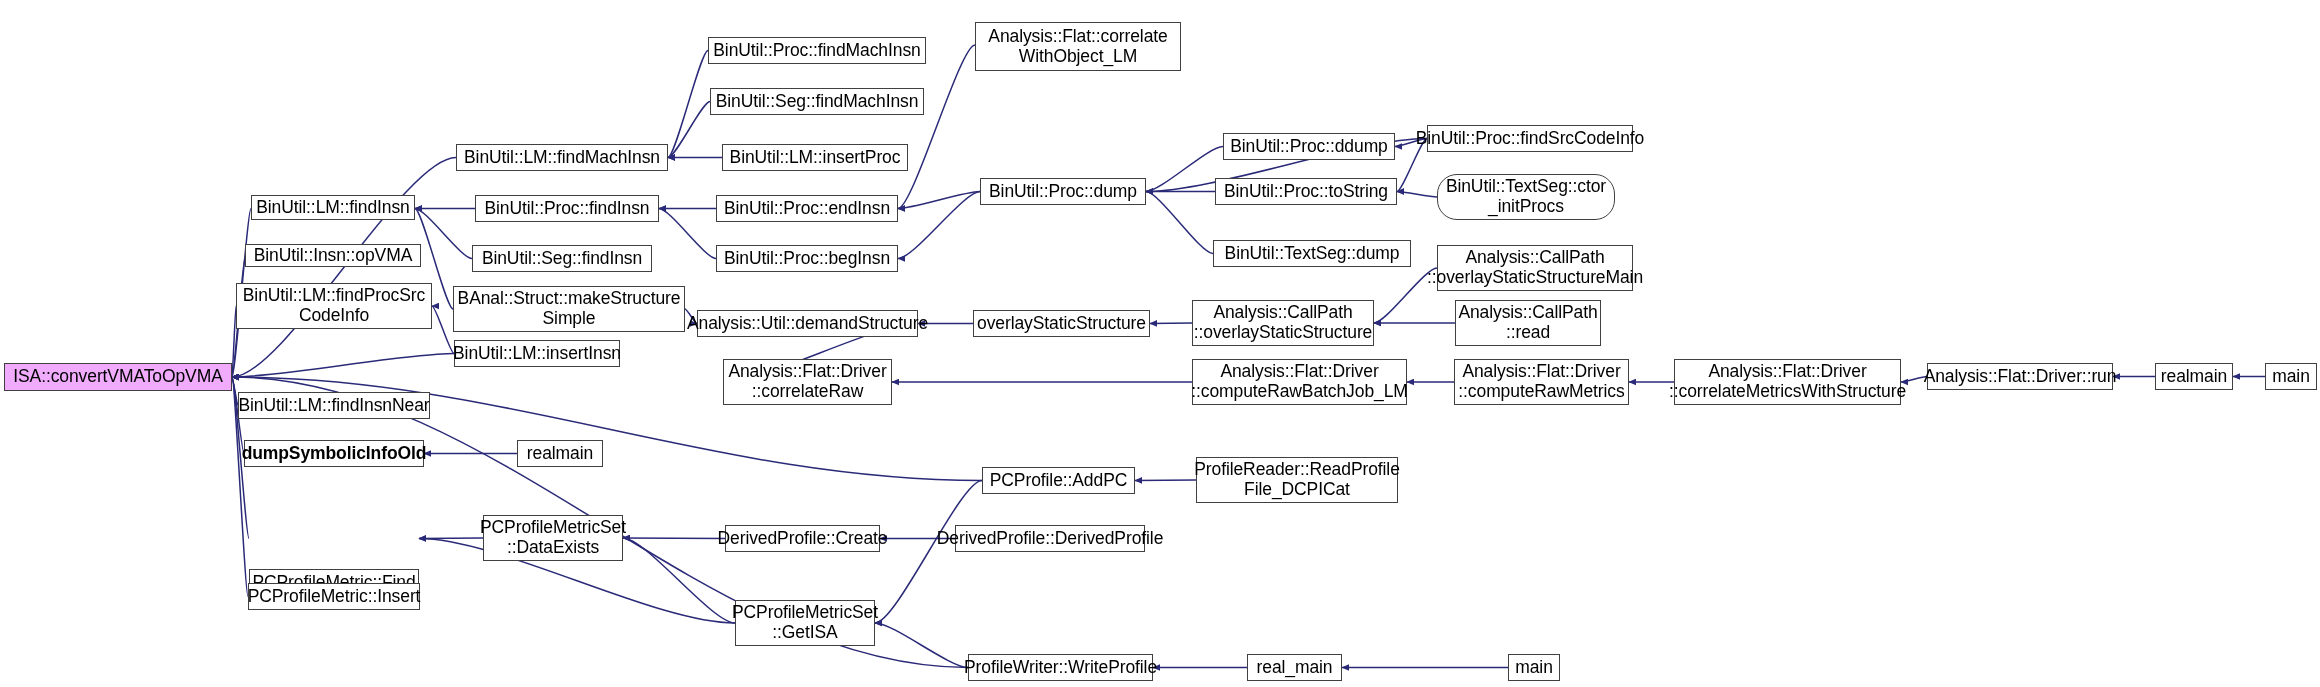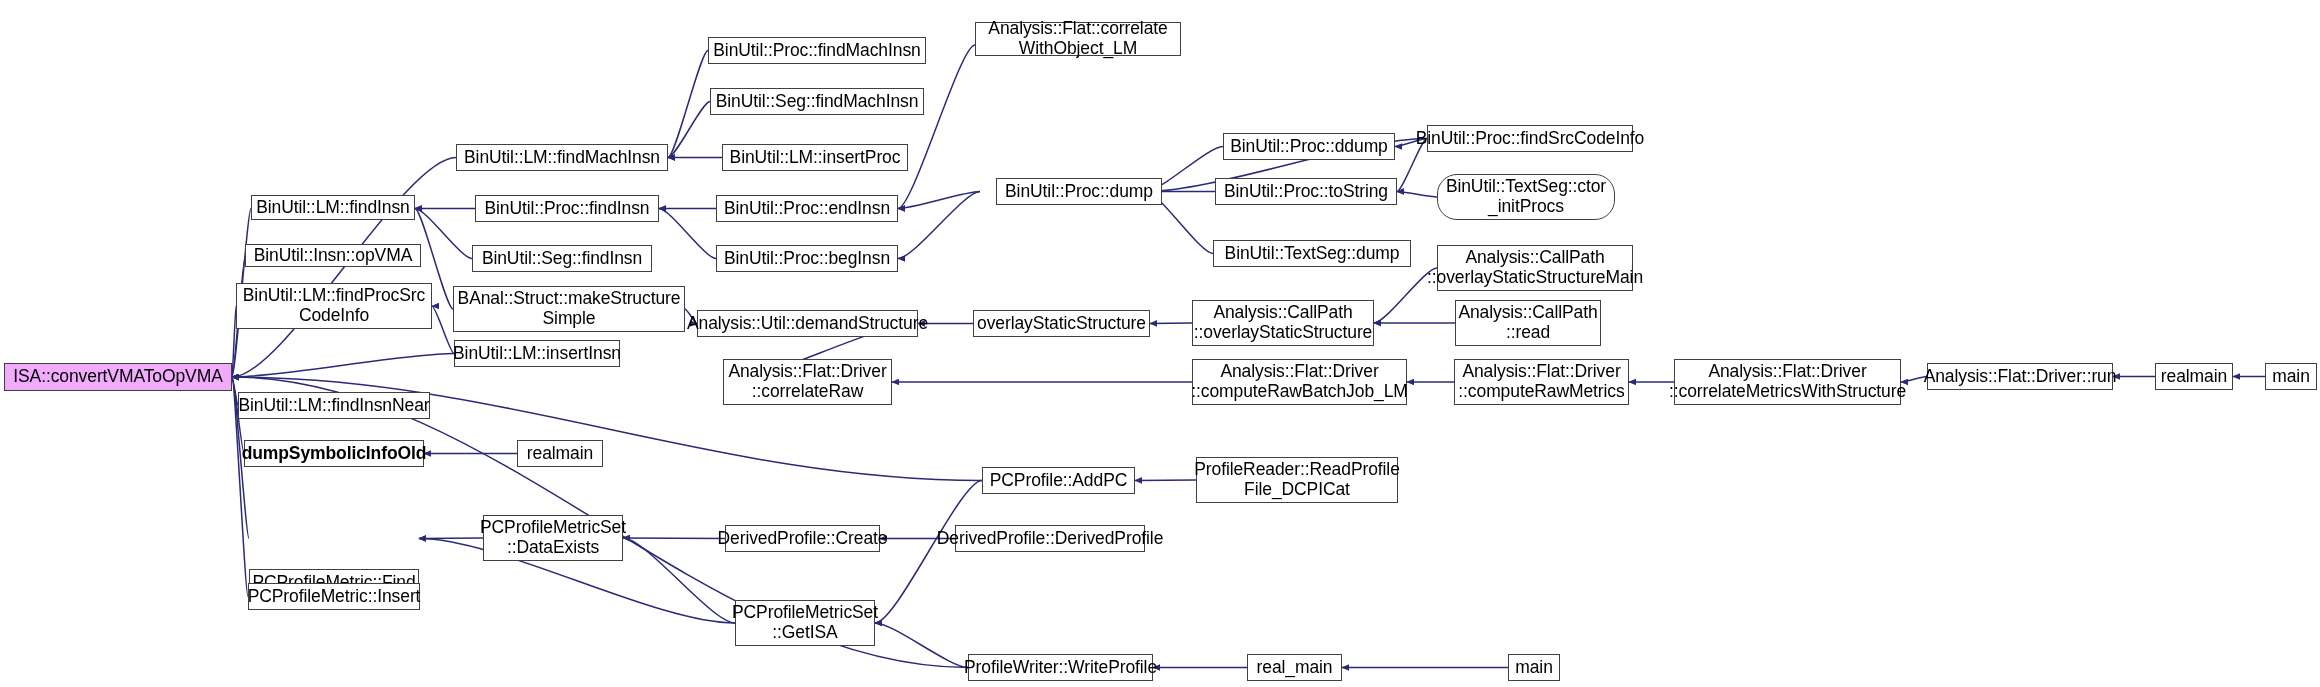--- a/index.html
+++ b/index.html
@@ -119,23 +119,23 @@
     <div class="node" style="left: 517px; top: 440px; width: 86px; height: 27px;">realmain</div>
     <div class="node" style="left: 708px; top: 37px; width: 218px; height: 27px;">BinUtil::Proc::findMachInsn</div>
     <div class="node" style="left: 710px; top: 88px; width: 214px; height: 27px;">BinUtil::Seg::findMachInsn</div>
     <div class="node" style="left: 722px; top: 144px; width: 186px; height: 27px;">BinUtil::LM::insertProc</div>
     <div class="node" style="left: 475px; top: 195px; width: 184px; height: 27px;">BinUtil::Proc::findInsn</div>
     <div class="node" style="left: 472px; top: 245px; width: 180px; height: 27px;">BinUtil::Seg::findInsn</div>
     <div class="node" style="left: 453px; top: 286px; width: 232px; height: 46px;">BAnal::Struct::makeStructure
 Simple</div>
     <div class="node" style="left: 716px; top: 195px; width: 182px; height: 27px;">BinUtil::Proc::endInsn</div>
     <div class="node" style="left: 716px; top: 245px; width: 182px; height: 27px;">BinUtil::Proc::begInsn</div>
-    <div class="node" style="left: 975px; top: 22px; width: 206px; height: 34px;">Analysis::Flat::correlate
+    <div class="node" style="left: 975px; top: 22px; width: 206px; height: 49px;">Analysis::Flat::correlate
 WithObject_LM</div>
-    <div class="node" style="left: 980px; top: 178px; width: 166px; height: 27px; margin-left: 16px;">BinUtil::Proc::dump</div>
+    <div class="node" style="left: 980px; top: 178px; width: 166px; height: 27px;">BinUtil::Proc::dump</div>
     <div class="node" style="left: 1223px; top: 133px; width: 172px; height: 27px;">BinUtil::Proc::ddump</div>
     <div class="node" style="left: 1215px; top: 178px; width: 182px; height: 27px;">BinUtil::Proc::toString</div>
     <div class="node" style="left: 1213px; top: 240px; width: 198px; height: 27px;">BinUtil::TextSeg::dump</div>
     <div class="node" style="left: 1427px; top: 125px; width: 206px; height: 27px;">BinUtil::Proc::findSrcCodeInfo</div>
     <div class="node" style="left: 1437px; top: 174px; width: 178px; height: 46px; border-radius: 20px;">BinUtil::TextSeg::ctor
 _initProcs</div>
     <div class="node" style="left: 697px; top: 310px; width: 221px; height: 27px;">Analysis::Util::demandStructure</div>
     <div class="node" style="left: 973px; top: 310px; width: 177px; height: 27px;">overlayStaticStructure</div>
     <div class="node" style="left: 1192px; top: 300px; width: 182px; height: 46px;">Analysis::CallPath
 ::overlayStaticStructure</div>

